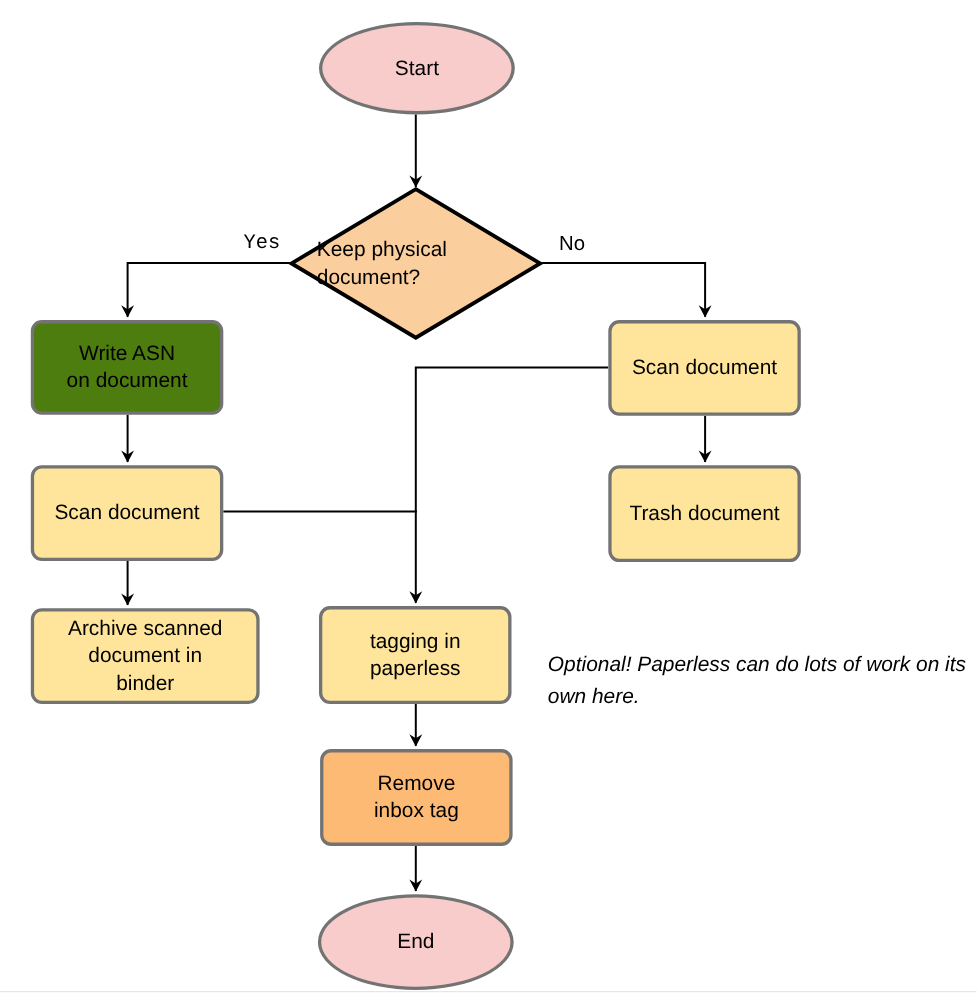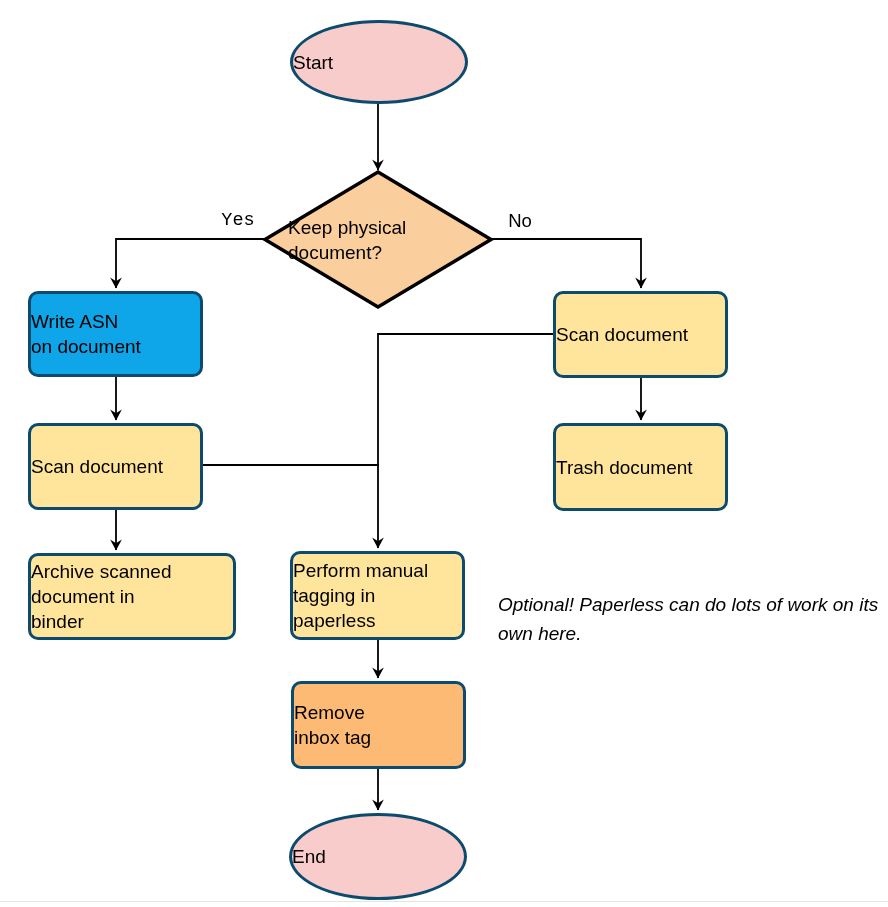--- a/index.html
+++ b/index.html
@@ -21,26 +21,26 @@
     left: 0;
     top: 0;
     width: 888px;
     height: 907px;
   }
   .node {
     position: absolute;
     box-sizing: border-box;
     display: flex;
     flex-direction: column;
-    align-items: flex-start;
+    align-items: center;
     justify-content: center;
     text-align: center;
     font-size: 19px;
     line-height: 25px;
-    border: 3px solid #0c4a6e;
+    border: 3px solid #737373;
   }
   .process {
     border-radius: 10px;
   }
   .terminal {
     border-radius: 50%;
     border-width: 3.5px;
   }
   .node span { display: block; }
   .decision-text {
@@ -105,21 +105,21 @@
 
   <div class="decision-text">
     <span>Keep physical</span>
     <span>document?</span>
   </div>
 
   <div class="node terminal" style="left: 290px; top: 20px; width: 178px; height: 84px; background: rgb(247, 204, 203);">
     <span>Start</span>
   </div>
 
-  <div class="node process" style="left: 28px; top: 291px; width: 175px; height: 86px; background: #0ea5e9;">
+  <div class="node process" style="left: 28px; top: 291px; width: 175px; height: 86px; background: #4d7c0f;">
     <span>Write ASN</span>
     <span>on document</span>
   </div>
 
   <div class="node process" style="left: 28px; top: 423px; width: 175px; height: 87px; background: rgb(255, 229, 155);">
     <span>Scan document</span>
   </div>
 
   <div class="node process" style="left: 28px; top: 553px; width: 208px; height: 87px; background: rgb(255, 229, 155);">
     <span>Archive scanned</span>
@@ -129,21 +129,20 @@
 
   <div class="node process" style="left: 553px; top: 291px; width: 175px; height: 87px; background: rgb(255, 229, 155);">
     <span>Scan document</span>
   </div>
 
   <div class="node process" style="left: 553px; top: 423px; width: 175px; height: 88px; background: rgb(255, 229, 155);">
     <span>Trash document</span>
   </div>
 
   <div class="node process" style="left: 290px; top: 551px; width: 175px; height: 89px; background: rgb(255, 229, 155);">
-    <span>Perform manual</span>
     <span>tagging in</span>
     <span>paperless</span>
   </div>
 
   <div class="node process" style="left: 291px; top: 681px; width: 175px; height: 88px; background: #fdba74;">
     <span>Remove</span>
     <span>inbox tag</span>
   </div>
 
   <div class="node terminal" style="left: 289px; top: 813px; width: 178px; height: 87px; background: rgb(247, 204, 203);">

